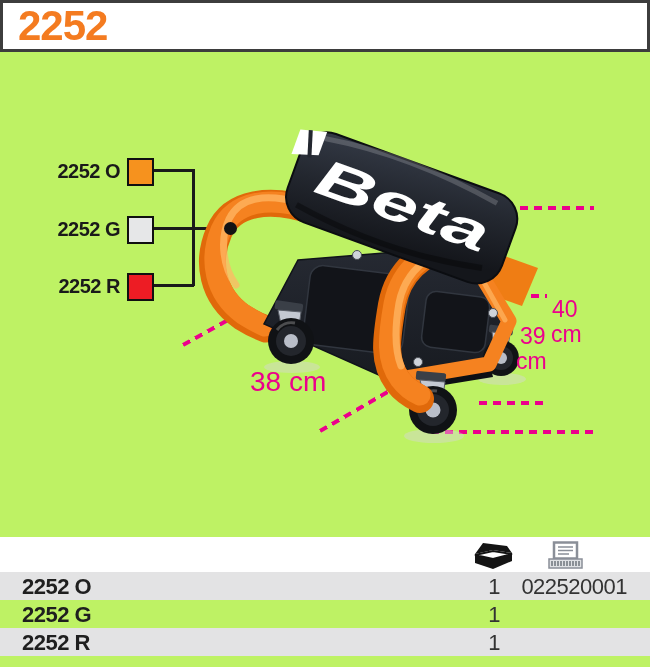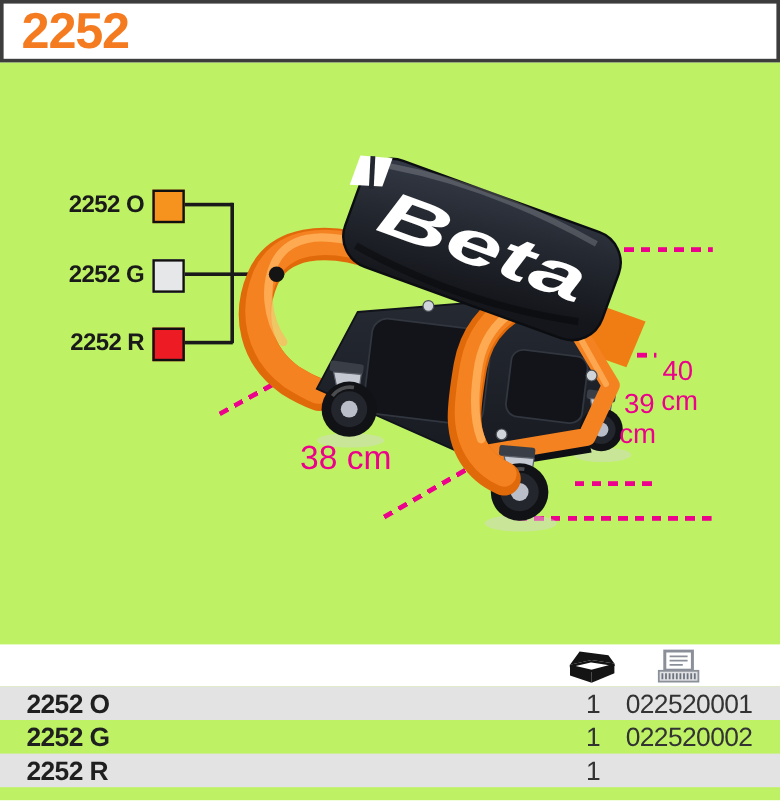--- a/index.html
+++ b/index.html
@@ -220,20 +220,19 @@
   </div>
 
   <div class="tbl-row alt" style="top:572px;">
     <span class="tbl-model">2252 O</span>
     <span class="tbl-qty">1</span>
     <span class="tbl-code">022520001</span>
   </div>
   <div class="tbl-row" style="top:600px;">
     <span class="tbl-model">2252 G</span>
     <span class="tbl-qty">1</span>
-    <span class="tbl-code">022520002</span>
   </div>
   <div class="tbl-row alt" style="top:628px;">
     <span class="tbl-model">2252 R</span>
     <span class="tbl-qty">1</span>
   </div>
 
 </div>
 
 </body></html>

